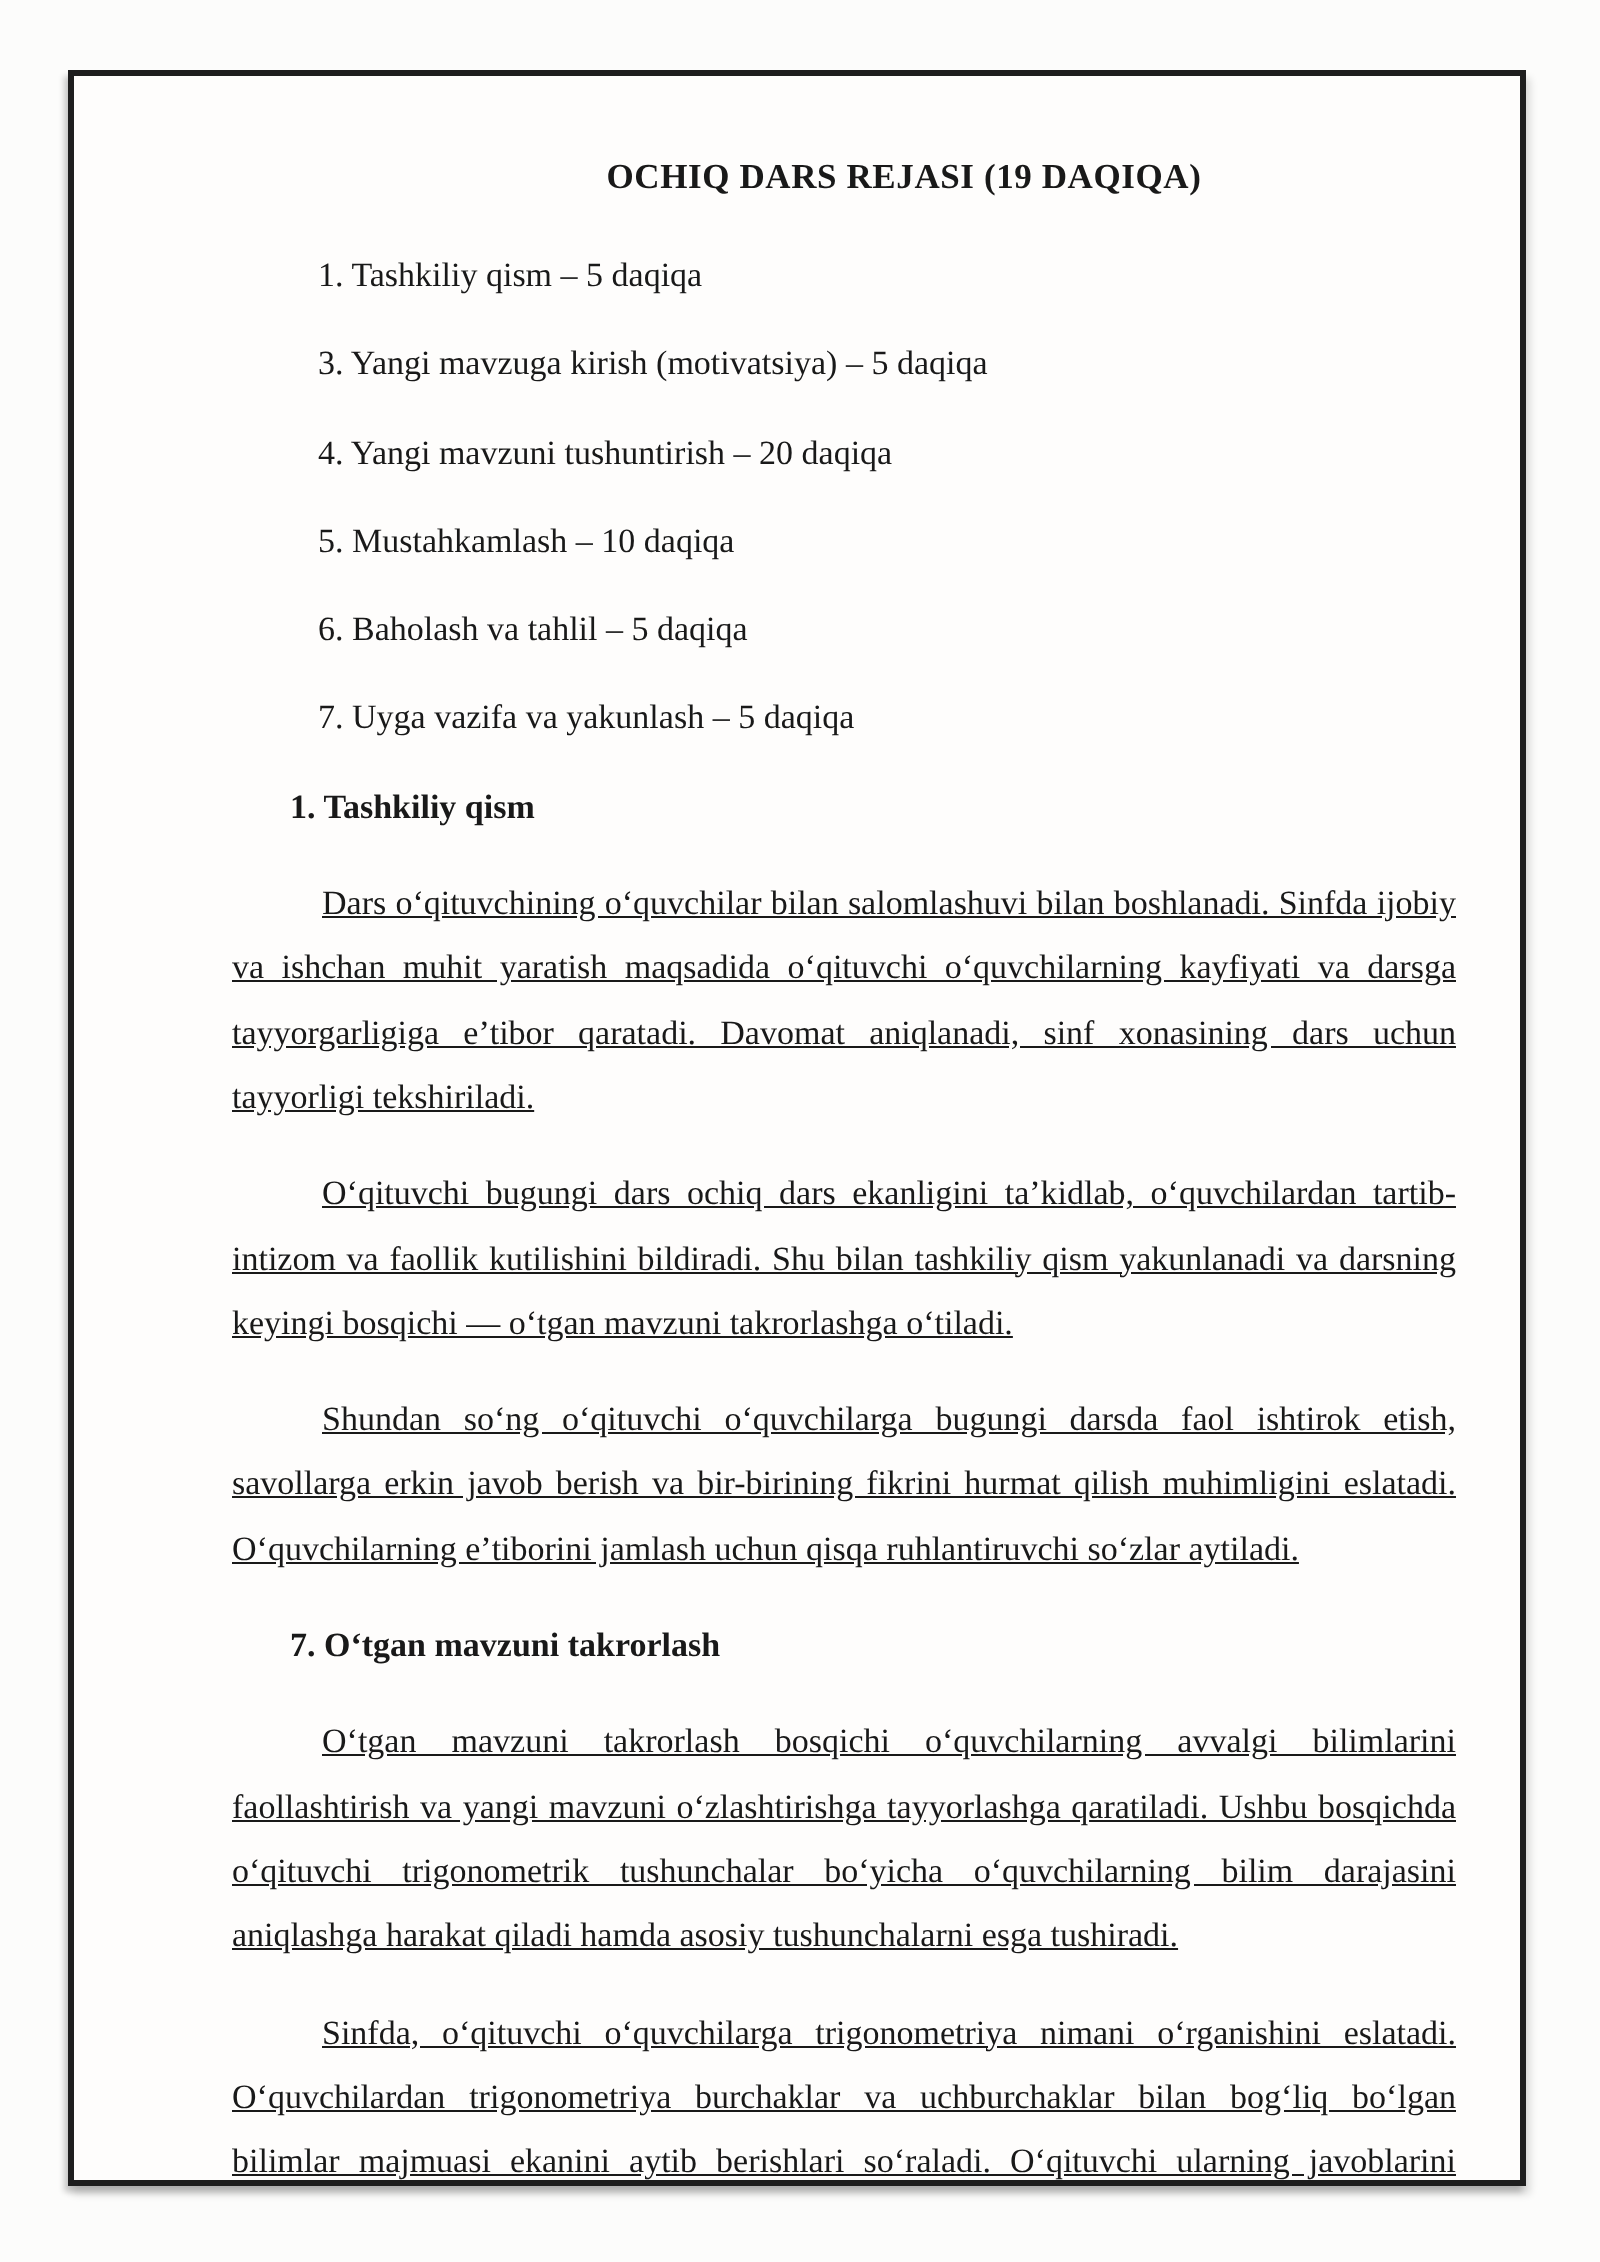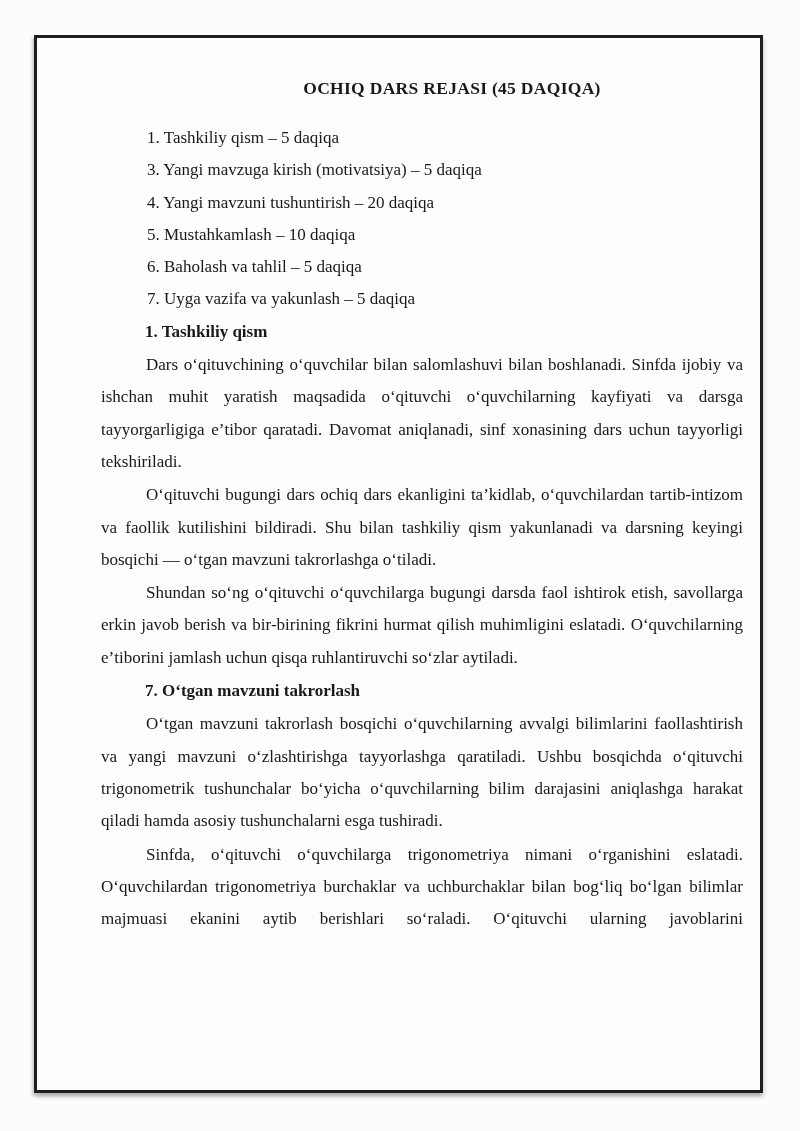--- a/index.html
+++ b/index.html
@@ -48,45 +48,46 @@
     text-align: left;
   }
   .subject-line {
     white-space: nowrap;
     letter-spacing: 0.9px;
   }
   .plan-list {
     margin: 3px 0 0 47px;
   }
   .plan-list p {
-    margin: 0;
+    margin: 12px;
     text-align: left;
   }
   .section-heading {
     margin: 0;
     font-weight: bold;
     text-indent: 45px;
     text-align: left;
   }
   .body-par {
-    margin: 1px;
+    margin: 16px;
     text-indent: 45px;
     text-align: justify;
+    text-decoration: underline;
   }
   .body-par.continued {
     text-align-last: justify;
   }
 </style>
 </head>
 <body>
 
 <div class="page-frame">
   <div class="content">
 
-    <p class="doc-title">OCHIQ DARS REJASI (45 DAQIQA)</p>
+    <p class="doc-title">OCHIQ DARS REJASI (19 DAQIQA)</p>
 
     <div class="mavzu-block">
     </div>
 
     <div class="plan-list">
       <p>1. Tashkiliy qism – 5 daqiqa</p>
       <p>3. Yangi mavzuga kirish (motivatsiya) – 5 daqiqa</p>
       <p>4. Yangi mavzuni tushuntirish – 20 daqiqa</p>
       <p>5. Mustahkamlash – 10 daqiqa</p>
       <p>6. Baholash va tahlil – 5 daqiqa</p>

